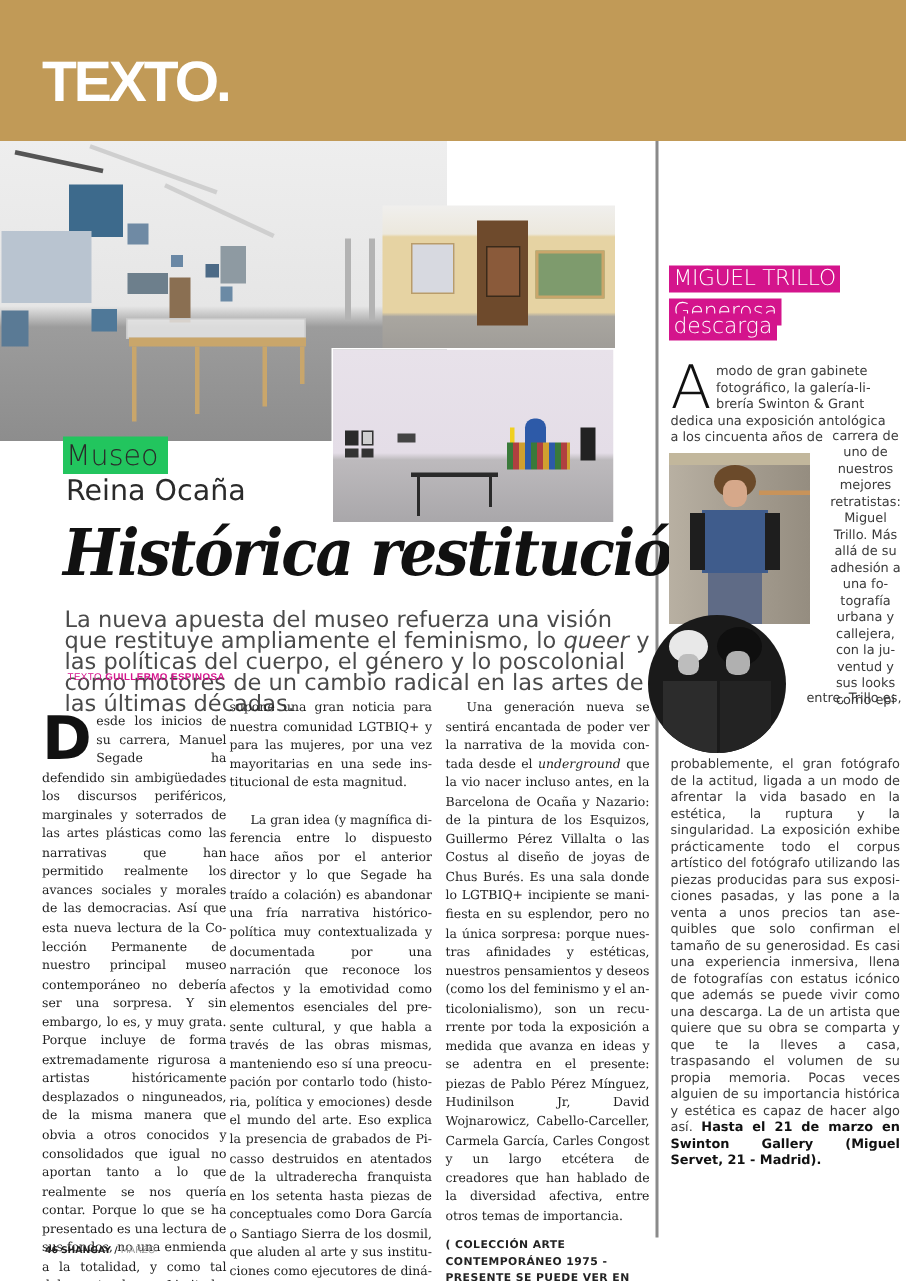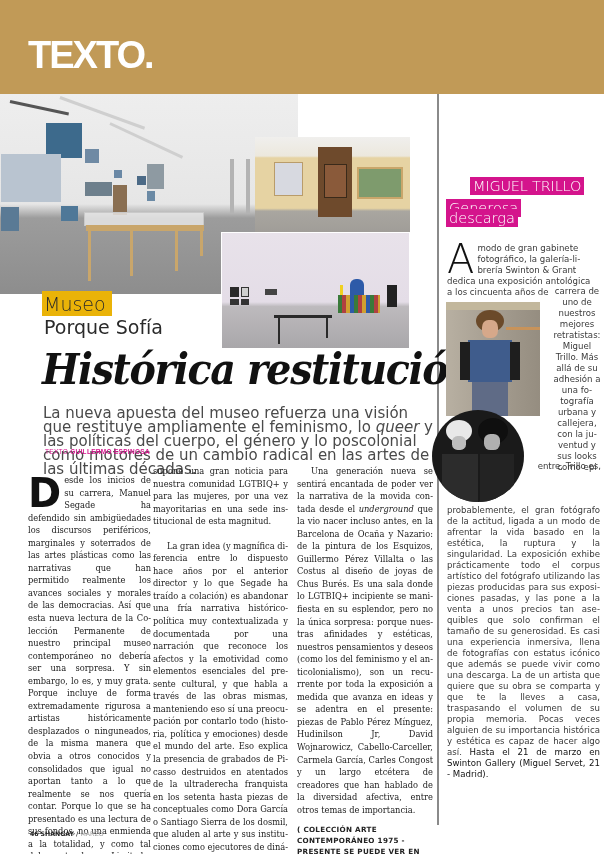--- a/index.html
+++ b/index.html
@@ -13,21 +13,21 @@
 
   
   .photo { position: absolute; overflow: hidden; }
   .photo-main { left: 0; top: 94px; width: 298px; height: 200px; background: linear-gradient(180deg, #eeeeee 0%, #e6e6e6 55%, #9c9c9c 62%, #8d8d8d 100%); }
   .photo-right { left: 255px; top: 137px; width: 155px; height: 95px; background: linear-gradient(180deg, #f0efed 0%, #ece8dd 20%, #e6d3a3 22%, #e6d3a3 75%, #a9a6a0 78%, #a09d98 100%); }
   .photo-bottom { left: 221px; top: 232px; width: 189px; height: 117px; background: linear-gradient(180deg, #e8e2ea 0%, #e4dde7 60%, #bdbabd 64%, #a9a7aa 100%); border: 1px solid #ffffff; }
 
   .ph-rect { position: absolute; }
   .beam { position: absolute; height: 3px; background: #cfcfcf; transform-origin: left center; }
 
-  .museum-label { position: absolute; left: 42px; top: 291px; background: #eab308; padding: 2px 6px 0 2px; font-family: "DejaVu Sans", sans-serif; font-weight: 300; font-size: 19px; color: #2a2a2a; line-height: 23px; }
+  .museum-label { position: absolute; left: 42px; top: 291px; background: #22c55e; padding: 2px 6px 0 2px; font-family: "DejaVu Sans", sans-serif; font-weight: 300; font-size: 19px; color: #2a2a2a; line-height: 23px; }
   .museum-label2 { position: absolute; left: 44px; top: 316px; font-family: "DejaVu Sans", sans-serif; font-size: 19px; color: #2a2a2a; line-height: 23px; }
 
   .headline { position: absolute; left: 42px; top: 348px; font-family: "DejaVu Serif", serif; font-style: italic; font-size: 43px; letter-spacing: -1.5px; color: #111111; line-height: 1; white-space: nowrap; transform: scaleX(0.92); transform-origin: left top; }
 
   .dek { position: absolute; left: 43px; top: 406px; width: 390px; font-family: "DejaVu Sans", sans-serif; font-size: 15px; line-height: 14px; color: #4a4a4a; }
   .dek i { font-style: italic; }
 
   .byline { position: absolute; left: 45px; top: 448px; font-family: Liberation Sans, sans-serif; font-size: 6.5px; letter-spacing: 0.3px; color: #d4148c; }
   .byline b { font-weight: 700; }
 
@@ -41,31 +41,31 @@
   .dropcap { float: left; font-family: "DejaVu Sans", sans-serif; font-weight: 700; font-size: 40px; line-height: 34px; margin: 2px 3px 0 0; color: #111; }
 
   .info-box { margin-top: 8px; font-family: "DejaVu Sans", sans-serif; font-weight: 700; font-size: 7.2px; line-height: 11px; letter-spacing: 0.3px; color: #222; text-align: left; }
 
   .folio { position: absolute; left: 30px; top: 830px; font-family: "DejaVu Sans", sans-serif; font-size: 6.2px; color: #222; }
   .folio b { font-weight: 700; }
   .folio .month { color: #9a9a9a; }
 
   
   .side-tag { position: absolute; left: 446px; display: inline-block; background: #d4148c; color: #ffffff; font-family: "DejaVu Sans", sans-serif; font-weight: 300; font-size: 14.5px; line-height: 18px; padding: 0 3px; white-space: nowrap; }
-  .side-tag-1 { top: 177px; letter-spacing: -0.2px; margin-left: 24px; }
+  .side-tag-1 { top: 177px; letter-spacing: -0.2px; }
   .side-tag-2 { top: 199px; }
   .side-tag-3 { top: 209px; }
 
   .side-text { position: absolute; font-family: "DejaVu Sans", sans-serif; font-size: 8.6px; line-height: 11px; color: #3a3a3a; }
   .side-intro { left: 447px; top: 243px; width: 150px; }
   .side-dropcap { float: left; font-family: "DejaVu Sans", sans-serif; font-weight: 300; font-size: 40px; line-height: 32px; margin: 0 3px 0 0; color: #111; }
   .side-narrow { left: 553px; top: 286px; width: 48px; text-align: center; }
   .side-mid { left: 517px; top: 461px; width: 84px; text-align: right; }
   .side-full { left: 447px; top: 505px; width: 153px; text-align: justify; }
-  .side-full b { font-weight: 400; color: #111; }
+  .side-full b { font-weight: 700; color: #111; }
 
   .portrait { position: absolute; left: 446px; top: 302px; width: 94px; height: 114px; background: linear-gradient(90deg, #b8b0a2 0%, #a9a194 40%, #958d80 100%); overflow: hidden; }
   .circle-photo { position: absolute; left: 432px; top: 410px; width: 92px; height: 92px; border-radius: 50%; background: #1a1a1a; overflow: hidden; }
 </style>
 </head>
 <body>
 
 <div class="header-band">
   <div class="section-title">TEXTO.</div>
 </div>
@@ -113,21 +113,21 @@
   <div class="ph-rect" style="left:118px;top:52px;width:3px;height:14px;background:#f0d020;"></div>
   <div class="ph-rect" style="left:128px;top:46px;width:14px;height:33px;background:#2d5aa8;border-radius:6px 6px 0 0;"></div>
   <div class="ph-rect" style="left:116px;top:62px;width:42px;height:18px;background:repeating-linear-gradient(90deg,#3a7a3a 0 4px,#b04040 4px 8px,#d0a030 8px 12px,#2d5aa8 12px 16px);"></div>
   <div class="ph-rect" style="left:165px;top:52px;width:10px;height:22px;background:#222;"></div>
   <div class="ph-rect" style="left:52px;top:82px;width:58px;height:3px;background:#2a2a2a;"></div>
   <div class="ph-rect" style="left:56px;top:85px;width:2px;height:26px;background:#2a2a2a;"></div>
   <div class="ph-rect" style="left:104px;top:85px;width:2px;height:20px;background:#2a2a2a;"></div>
 </div>
 
 <div class="museum-label">Museo</div>
-<div class="museum-label2">Porque Sofía</div>
+<div class="museum-label2">Reina Ocaña</div>
 
 <h1 class="headline">Histórica restitución</h1>
 
 <p class="dek"><span>La nueva apuesta del museo refuerza una visión que restituye ampliamente el feminismo, lo </span><i>queer</i><span> y las políticas del cuerpo, el género y lo poscolonial como motores de un cambio radical en las artes de las últimas décadas.</span></p>
 
 <div class="byline"><span>TEXTO </span><b>GUILLERMO ESPINOSA</b></div>
 
 <div class="col col-1">
   <span class="dropcap">D</span><span>esde los inicios de su ca­rrera, Manuel Segade ha defendido sin ambigüe­dades los discursos periféricos, marginales y soterrados de las artes plásticas como las narrati­vas que han permitido real­mente los avances sociales y morales de las democracias. Así que esta nueva lectura de la Co­lección Permanente de nuestro principal museo contemporá­neo no debería ser una sor­presa. Y sin embargo, lo es, y muy grata. Porque incluye de forma extremadamente rigu­rosa a artistas históricamente desplazados o ninguneados, de la misma manera que obvia a otros conocidos y consolidados que igual no aportan tanto a lo que realmente se nos quería contar. Porque lo que se ha pre­sentado es una lectura de sus fondos, no una enmienda a la to­talidad, y como tal debe enten­derse. Limitada, además, a un espacio físico y a un contexto discursivo. Una lectura que arrincona a los acérrimos segui­dores de la modernidad a favor de las transformaciones avanza­das de lo posmoderno. Esto le­vantará ampollas ultras, pero</span>
 </div>

